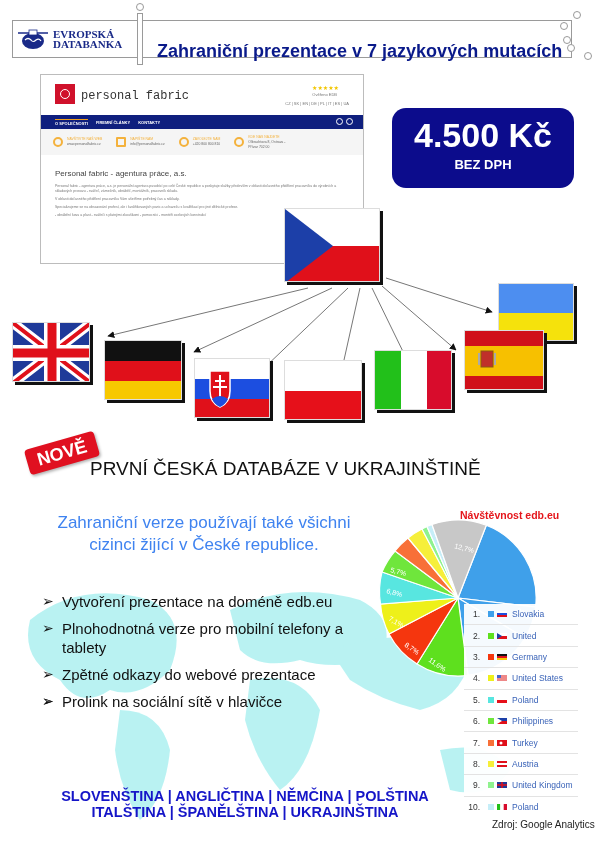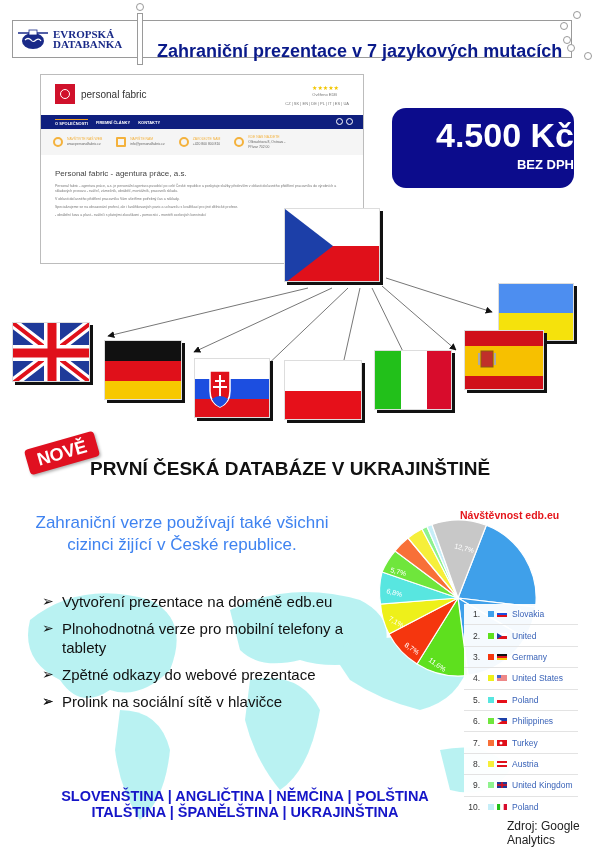--- a/index.html
+++ b/index.html
@@ -25,21 +25,21 @@
     .deco-circle { position: absolute; width: 8px; height: 8px; border: 1px solid #999; border-radius: 50%; background: #fff; }
 
     
     .site {
       position: absolute; left: 40px; top: 74px; width: 324px; height: 190px;
       border: 1px solid #bcbcbc; background: #fff; overflow: hidden;
     }
     .site-top { height: 40px; position: relative; }
     .site-logo { position: absolute; left: 14px; top: 9px; width: 20px; height: 20px; background: #d0112b; }
     .site-logo::after { content: ""; position: absolute; left: 5px; top: 5px; width: 8px; height: 8px; border: 1px solid #fff; border-radius: 50%; }
-    .site-name { position: absolute; left: 40px; top: 14px; font-size: 10px; color: #333; }
+    .site-name { position: absolute; left: 40px; top: 14px; font-size: 12px; color: #333; font-family: Liberation Mono, monospace; }
     .site-stars { position: absolute; right: 24px; top: 9px; font-size: 6px; color: #f2c600; letter-spacing: 0px; }
     .site-rating { position: absolute; right: 26px; top: 17px; font-size: 4px; color: #777; }
     .site-langs { position: absolute; right: 14px; top: 26px; font-size: 4px; color: #777; }
     .site-nav { height: 14px; background: #0f1f7e; position: relative; display: flex; align-items: center; padding-left: 14px; gap: 8px; }
     .site-nav span { font-size: 4px; color: #fff; font-weight: bold; }
     .site-nav .active { border-top: 1px solid #f0a020; padding-top: 1px; }
     .site-nav-icons { position: absolute; right: 10px; top: 3px; display: flex; gap: 3px; }
     .site-nav-icons i { width: 7px; height: 7px; border: 1px solid #fff; border-radius: 50%; display: block; }
     .site-info { height: 26px; background: #f5f5f5; display: flex; align-items: center; padding-left: 12px; gap: 14px; }
     .info-item { display: flex; gap: 4px; align-items: center; }
@@ -47,59 +47,59 @@
     .info-icon.sq { border-radius: 1px; }
     .info-lines { font-size: 3.4px; line-height: 5px; }
     .info-lines .t { color: #f4b23d; }
     .info-lines .v { color: #666; }
     .site-h1 { font-size: 8px; color: #444; margin: 14px 0 6px 14px; }
     .site-p { font-size: 3.5px; color: #777; margin: 0 14px 3px 14px; line-height: 5px; }
 
     
     .price {
       position: absolute; left: 392px; top: 108px; width: 182px; height: 80px;
-      background: #0c0c8c; border-radius: 14px; color: #fff; text-align: right;
+      background: #0c0c8c; border-radius: 14px; color: #fff; text-align: center;
     }
     .price-amount { font-size: 34px; font-weight: bold; margin-top: 8px; }
     .price-note { font-size: 13px; font-weight: bold; margin-top: 2px; }
 
     
     .flag { position: absolute; box-shadow: 3px 3px 0 #111; border: 1px solid #ddd; overflow: hidden; }
     .arrows { position: absolute; left: 0; top: 0; }
 
     
     .nove {
       position: absolute; left: 26px; top: 440px; width: 72px; height: 26px;
       background: #e01020; border-radius: 4px; transform: rotate(-16deg);
       color: #fff; font-weight: bold; font-size: 18px; text-align: center; line-height: 26px;
       box-shadow: 1px 2px 3px rgba(0,0,0,0.3);
     }
-    .db-title { position: absolute; left: 90px; top: 458px; font-size: 19px; font-weight: bold; color: #111; text-align: right; }
+    .db-title { position: absolute; left: 90px; top: 458px; font-size: 19px; font-weight: normal; color: #111; text-align: right; }
 
     
     .map { position: absolute; left: 0; top: 560px; width: 600px; height: 270px; }
 
-    .subtitle { position: absolute; left: 12px; top: 512px; width: 340px; text-align: center; font-size: 17px; color: #3f83f0; line-height: 22px; }
+    .subtitle { position: absolute; left: 34px; top: 512px; width: 340px; text-align: center; font-size: 17px; color: #3f83f0; line-height: 22px; }
 
     .features { position: absolute; left: 40px; top: 592px; width: 330px; list-style: none; }
     .features li { position: relative; padding-left: 22px; font-size: 15px; color: #111; line-height: 19px; margin-bottom: 8px; }
     .features .arrow { position: absolute; left: 2px; top: 0; font-size: 14px; }
 
     .langs { position: absolute; left: 30px; top: 788px; width: 430px; text-align: center; font-size: 14.5px; font-weight: bold; color: #1515c8; line-height: 16px; }
 
     
     .chart-title { position: absolute; left: 460px; top: 509px; font-size: 10.5px; font-weight: bold; color: #e5161c; }
     .pie { position: absolute; left: 370px; top: 520px; }
     .legend { position: absolute; left: 464px; top: 604px; width: 114px; background: rgba(255,255,255,0.95); }
     .legend-row { height: 21.4px; display: flex; align-items: center; border-bottom: 1px solid #e3e3e3; font-size: 8.5px; }
     .legend-num { width: 16px; text-align: right; color: #333; margin-right: 8px; }
     .legend-sw { width: 6px; height: 6px; margin-right: 3px; }
     .legend-flag { width: 10px; height: 6px; margin-right: 5px; }
     .legend-name { color: #3a63b8; }
-    .source { position: absolute; left: 507px; top: 819px; font-size: 12px; color: #222; }
+    .source { position: absolute; left: 492px; top: 819px; font-size: 10px; color: #222; }
   </style>
 </head>
 <body>
 
 <div class="header">
   <div class="logo">
     <svg class="logo-globe" viewBox="0 0 32 22">
       <ellipse cx="16" cy="13" rx="11" ry="8" fill="#1a2a88"></ellipse>
       <path d="M8 12 q3 -3 6 0 q2 3 5 0 q3 -2 5 1" stroke="#fff" stroke-width="1.2" fill="none"></path>
       <path d="M1 5 L31 5" stroke="#1a2a88" stroke-width="1.5"></path>

